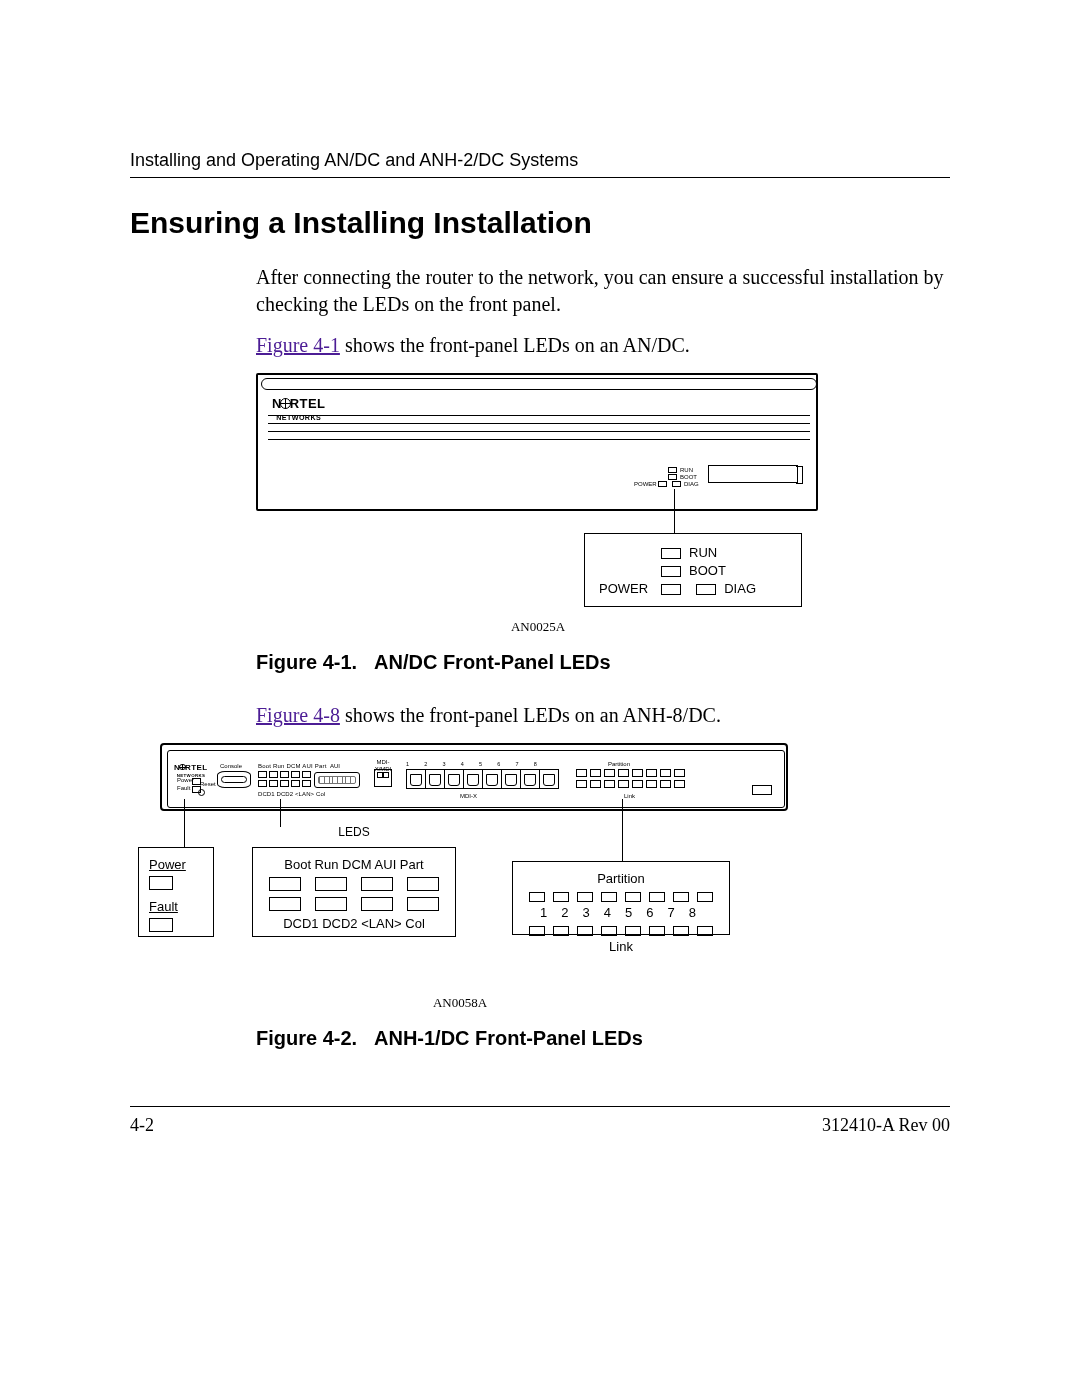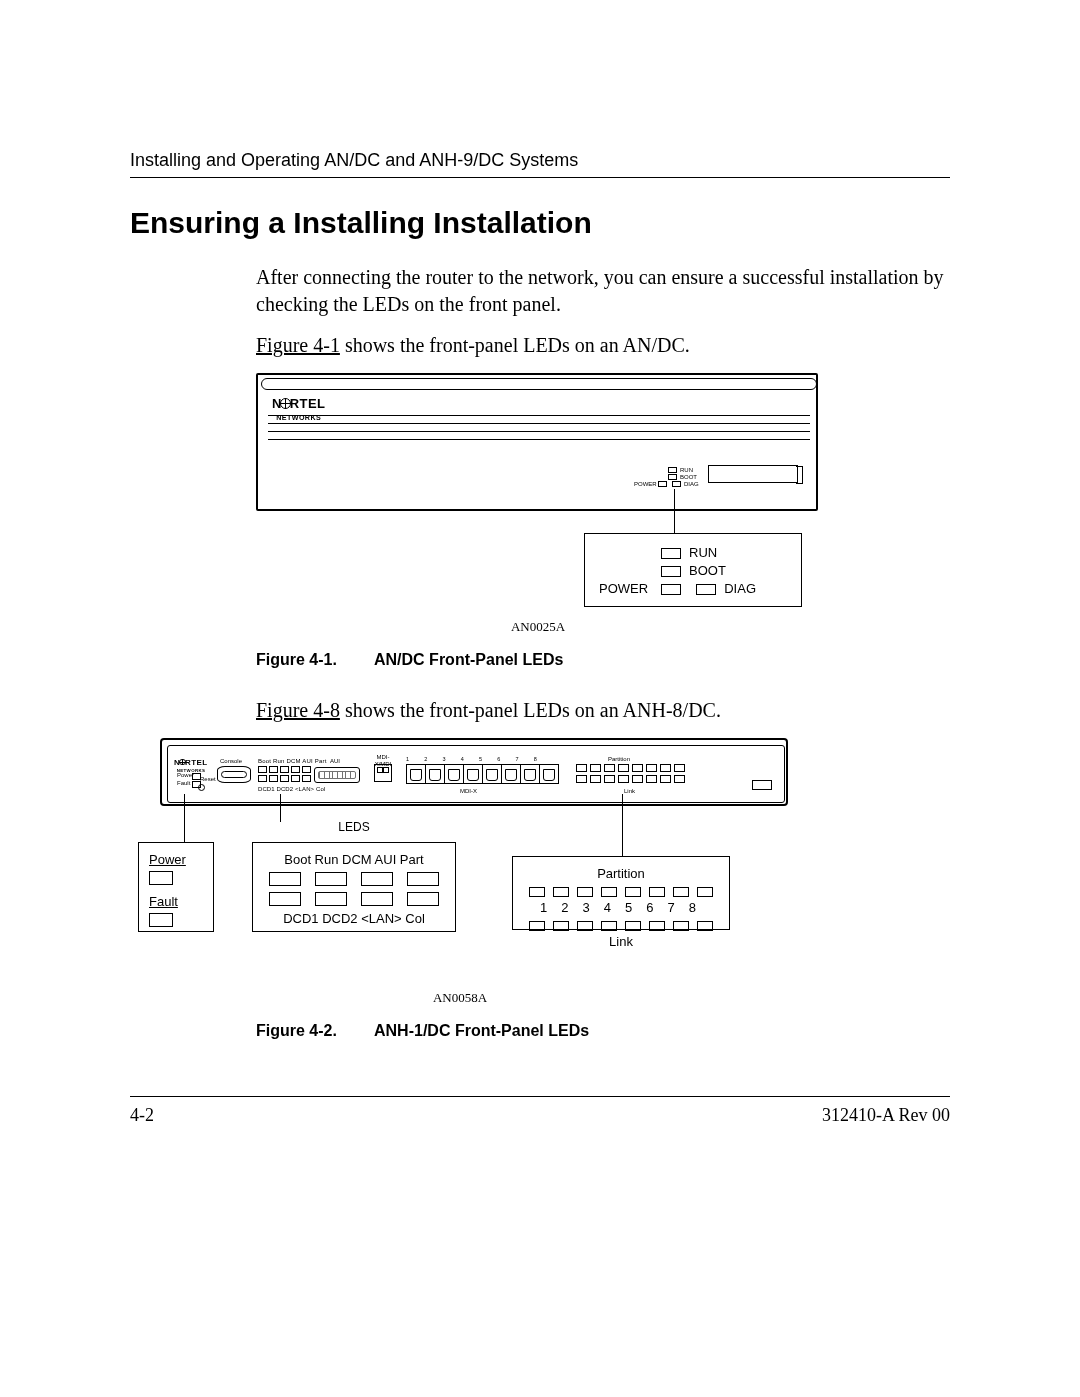--- a/index.html
+++ b/index.html
@@ -32,27 +32,27 @@
   }
   .indent {
     margin-left: 126px;
   }
   p.body {
     font-size: 20px;
     line-height: 1.35;
     margin: 0 0 14px 0;
   }
   a.xref {
-    color: #000000;
+    color: #4c1d95;
     text-decoration: underline;
   }
   .caption {
     font-family: Arial, Helvetica, sans-serif;
     font-weight: bold;
-    font-size: 16px;
+    font-size: 20px;
     margin: 16px 0 28px 0;
   }
   .caption .capnum { display: inline-block; min-width: 118px; }
   .artcode {
     font-family: "Times New Roman", Times, serif;
     font-size: 13px;
     text-align: center;
     margin: 6px 4px 0 0;
   }
 
@@ -376,21 +376,21 @@
     font-size: 18px;
     display: flex;
     justify-content: space-between;
   }
 </style>
 </head>
 <body>
 
 <div class="page">
 
-  <div class="running-head">Installing and Operating AN/DC and ANH-9/DC Systems</div>
+  <div class="running-head">Installing and Operating AN/DC and ANH-2/DC Systems</div>
 
   <h1 class="section-heading">Ensuring a Installing Installation</h1>
 
   <div class="indent">
     <p class="body">After connecting the router to the network, you can ensure a successful installation by checking the LEDs on the front panel.</p>
 
     <p class="body">
       <a class="xref" href="#">Figure 4-1</a><span> shows the front-panel LEDs on an AN/DC.</span>
     </p>
 

